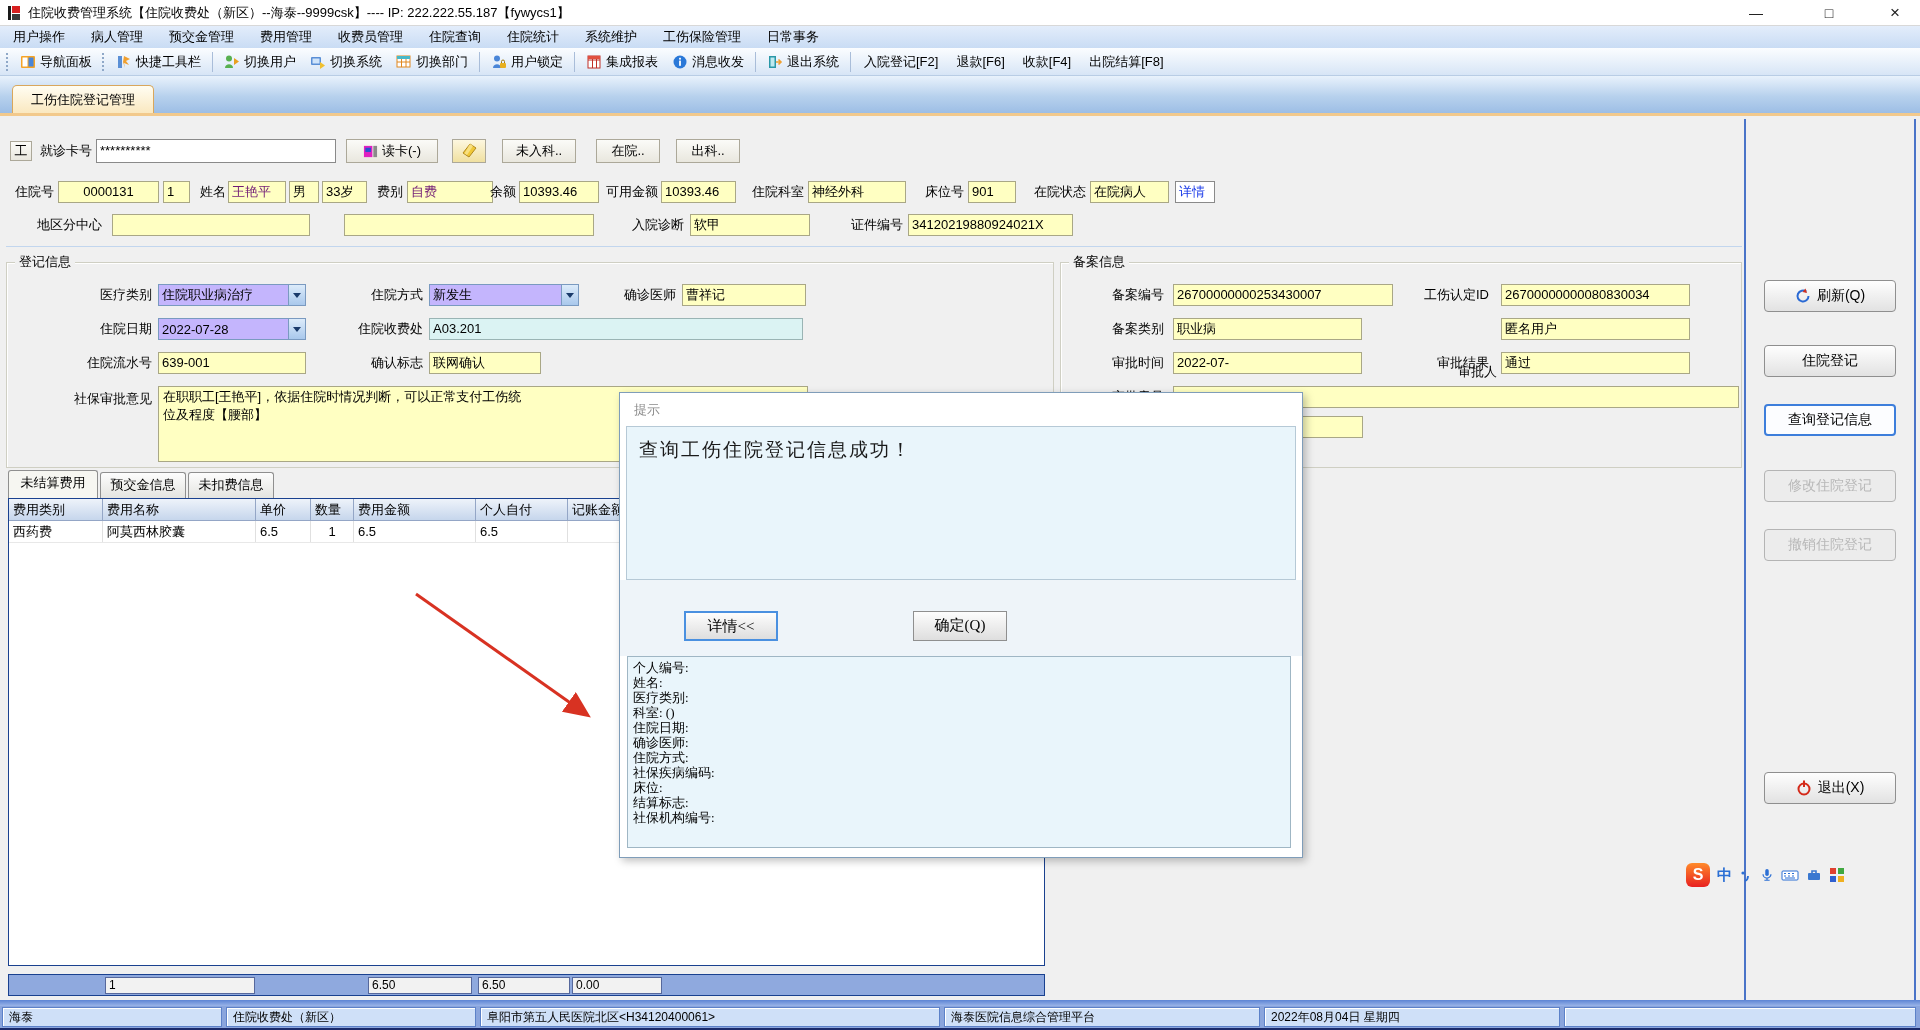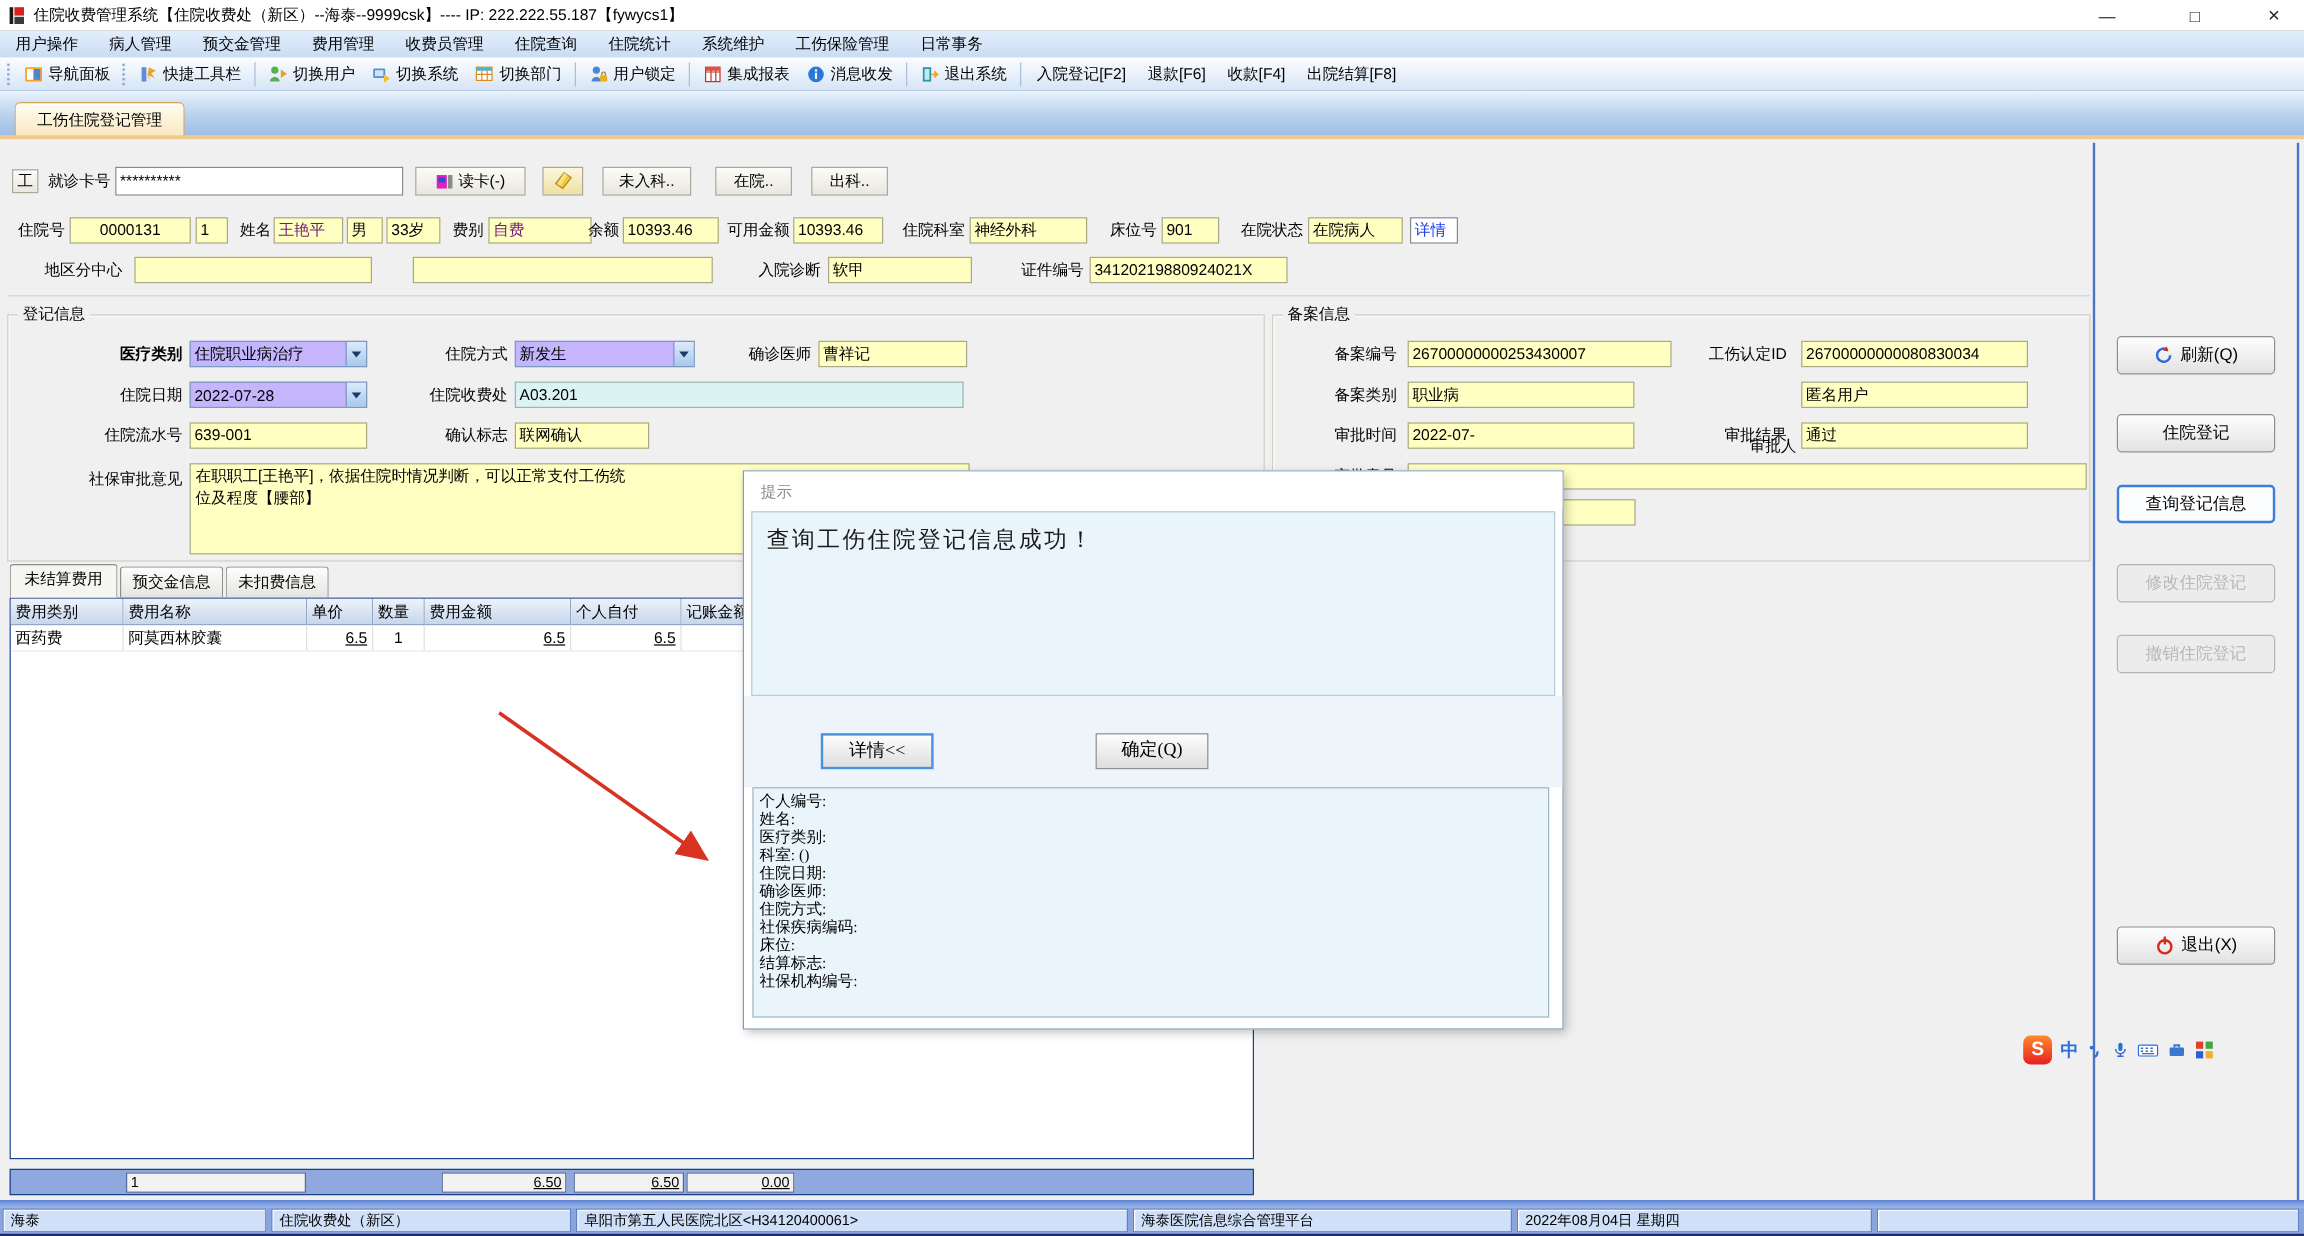--- a/index.html
+++ b/index.html
@@ -53,21 +53,21 @@
 .opinion { position:absolute; background:#ffffc2; border:1px solid #a9a786; padding:1px 4px; line-height:18px; overflow:hidden; }
 
 
 .btab { position:absolute; top:472px; height:26px; line-height:24px; text-align:center; background:linear-gradient(#fdfdfd,#e4e4e0); border:1px solid #8f8f8f; border-bottom:none; border-radius:3px 3px 0 0; }
 .btab.active { top:470px; height:28px; background:#f6f6f1; z-index:2; }
 .grid { position:absolute; left:8px; top:498px; width:1037px; height:468px; background:#fff; border:1px solid #1a418f; }
 .hrow { display:flex; height:22px; }
 .hcell { background:linear-gradient(#eef3fa,#c6d6ec); border-right:1px solid #94a6c6; border-bottom:1px solid #94a6c6; padding:0 4px; line-height:21px; white-space:nowrap; overflow:hidden; }
 .drow { display:flex; height:22px; border-bottom:1px solid #e8e8e8; }
 .dcell { border-right:1px solid #e0e0e0; padding:0 4px; line-height:21px; white-space:nowrap; overflow:hidden; }
-.rt { text-align:right;text-decoration:underline; } .ct { text-align:center; }
+.rt { text-align:left; } .ct { text-align:center; }
 .sumrow { position:absolute; left:8px; top:974px; width:1037px; height:22px; background:#8fa9de; border:1px solid #1a418f; }
 .scell { position:absolute; top:2px; height:17px; background:#f2f2f2; border:1px solid #56689c; line-height:14px; padding:0 3px; font-size:12px; }
 
 
 .sbtn { position:absolute; left:1764px; width:132px; height:32px; background:linear-gradient(#fefefe,#e2e2e2); border:1px solid #8f8f8f; border-radius:4px; display:flex; align-items:center; justify-content:center; gap:6px; font-size:14px; }
 .sbtn.disabled { color:#b8b8b8; background:#ececec; border-color:#b4b4b4; }
 .sbtn.focus { border:2px solid #3d7edb; background:#fcfdff; }
 
 
 .dlg { position:absolute; left:619px; top:392px; width:684px; height:466px; background:#fff; border:1px solid #7f9db9; box-shadow:3px 3px 8px rgba(0,0,0,.25); z-index:50; }
@@ -265,21 +265,21 @@
   <span class="lbl" style="left:10px; top:214px; width:92px;">地区分中心</span>
   <div class="fld" style="left:112px; top:214px; width:198px;"></div>
   <div class="fld" style="left:344px; top:214px; width:250px;"></div>
   <span class="lbl" style="left:607px; top:214px; width:77px;">入院诊断</span>
   <div class="fld" style="left:690px; top:214px; width:120px;">软甲</div>
   <span class="lbl" style="left:826px; top:214px; width:77px;">证件编号</span>
   <div class="fld" style="left:908px; top:214px; width:165px;">34120219880924021X</div>
 
   <div class="gbox" style="left:6px; top:262px; width:1048px; height:206px;">
     <span class="gbox-title">登记信息</span>
-    <span class="lbl" style="left:61px; top:21px; width:84px;font-weight:bold;">医疗类别</span>
+    <span class="lbl" style="left:61px; top:21px; width:84px;">医疗类别</span>
     <div class="combo" style="left:151px; top:21px; width:148px;">
       <span class="combo-text">住院职业病治疗</span>
       <span class="combo-btn">
           <i class="tri"></i>
         </span>
     </div>
     <span class="lbl" style="left:338px; top:21px; width:78px;">住院方式</span>
     <div class="combo" style="left:422px; top:21px; width:150px;">
       <span class="combo-text">新发生</span>
       <span class="combo-btn">

